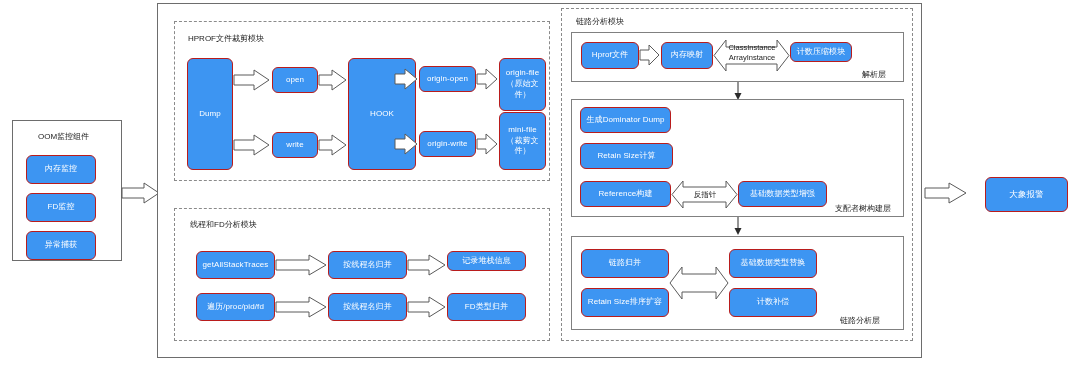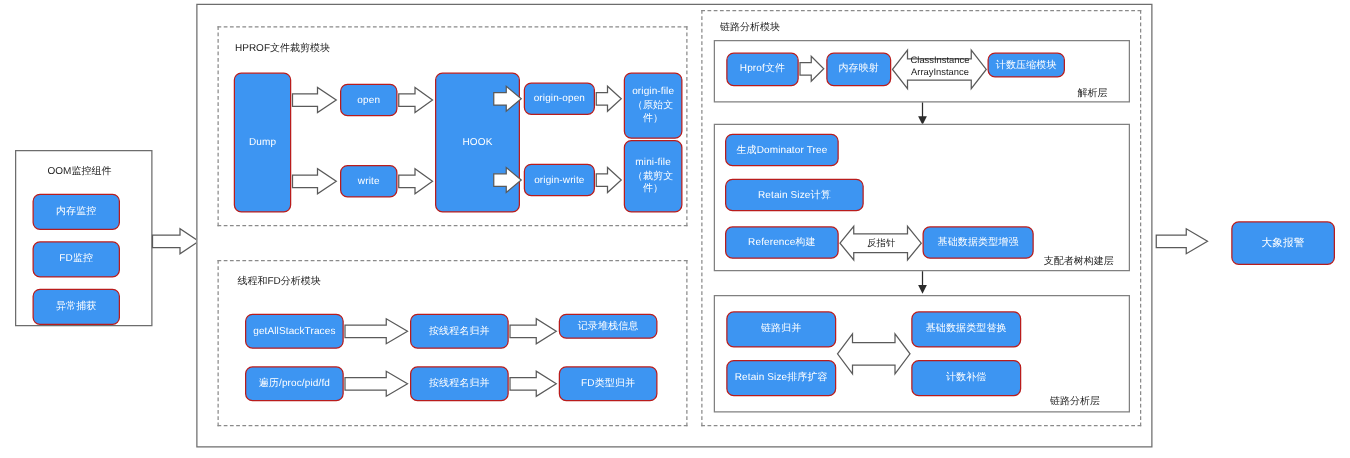--- a/index.html
+++ b/index.html
@@ -194,22 +194,22 @@
 ArrayInstance</div>
 
   <svg class="arrow-svg" style="left:733px; top:82px; width:10px; height:18px;" viewBox="0 0 10 18">
     <line class="arrow-line" x1="5" y1="0" x2="5" y2="13"></line>
     <polygon class="arrow-solid" points="5,18 1.5,11 8.5,11"></polygon>
   </svg>
 
   <div class="abs thin-box" style="left:571px; top:99px; width:333px; height:118px;"></div>
   <div class="abs layer-label" style="left:835px; top:203px;">支配者树构建层</div>
 
-  <div class="abs bluebox" style="left:580px; top:107px; width:91px; height:26px;">生成Dominator Tree</div>
-  <div class="abs bluebox" style="left:580px; top:143px; width:111px; height:26px;">Retain Size计算</div>
+  <div class="abs bluebox" style="left:580px; top:107px; width:91px; height:26px;">生成Dominator Dump</div>
+  <div class="abs bluebox" style="left:580px; top:143px; width:93px; height:26px;">Retain Size计算</div>
   <div class="abs bluebox" style="left:580px; top:181px; width:91px; height:26px;">Reference构建</div>
   <div class="abs bluebox" style="left:738px; top:181px; width:89px; height:26px;">基础数据类型增强</div>
 
   <svg class="arrow-svg" style="left:672px; top:180px; width:65px; height:29px;" viewBox="0 0 65 29">
     <polygon class="arrow-outline" points="0,14.5 11,1 11,7 54,7 54,1 65,14.5 54,28 54,22 11,22 11,28"></polygon>
   </svg>
   <div class="abs edge-label" style="left:683px; top:190px; width:44px;">反指针</div>
 
   <svg class="arrow-svg" style="left:733px; top:217px; width:10px; height:18px;" viewBox="0 0 10 18">
     <line class="arrow-line" x1="5" y1="0" x2="5" y2="13"></line>

